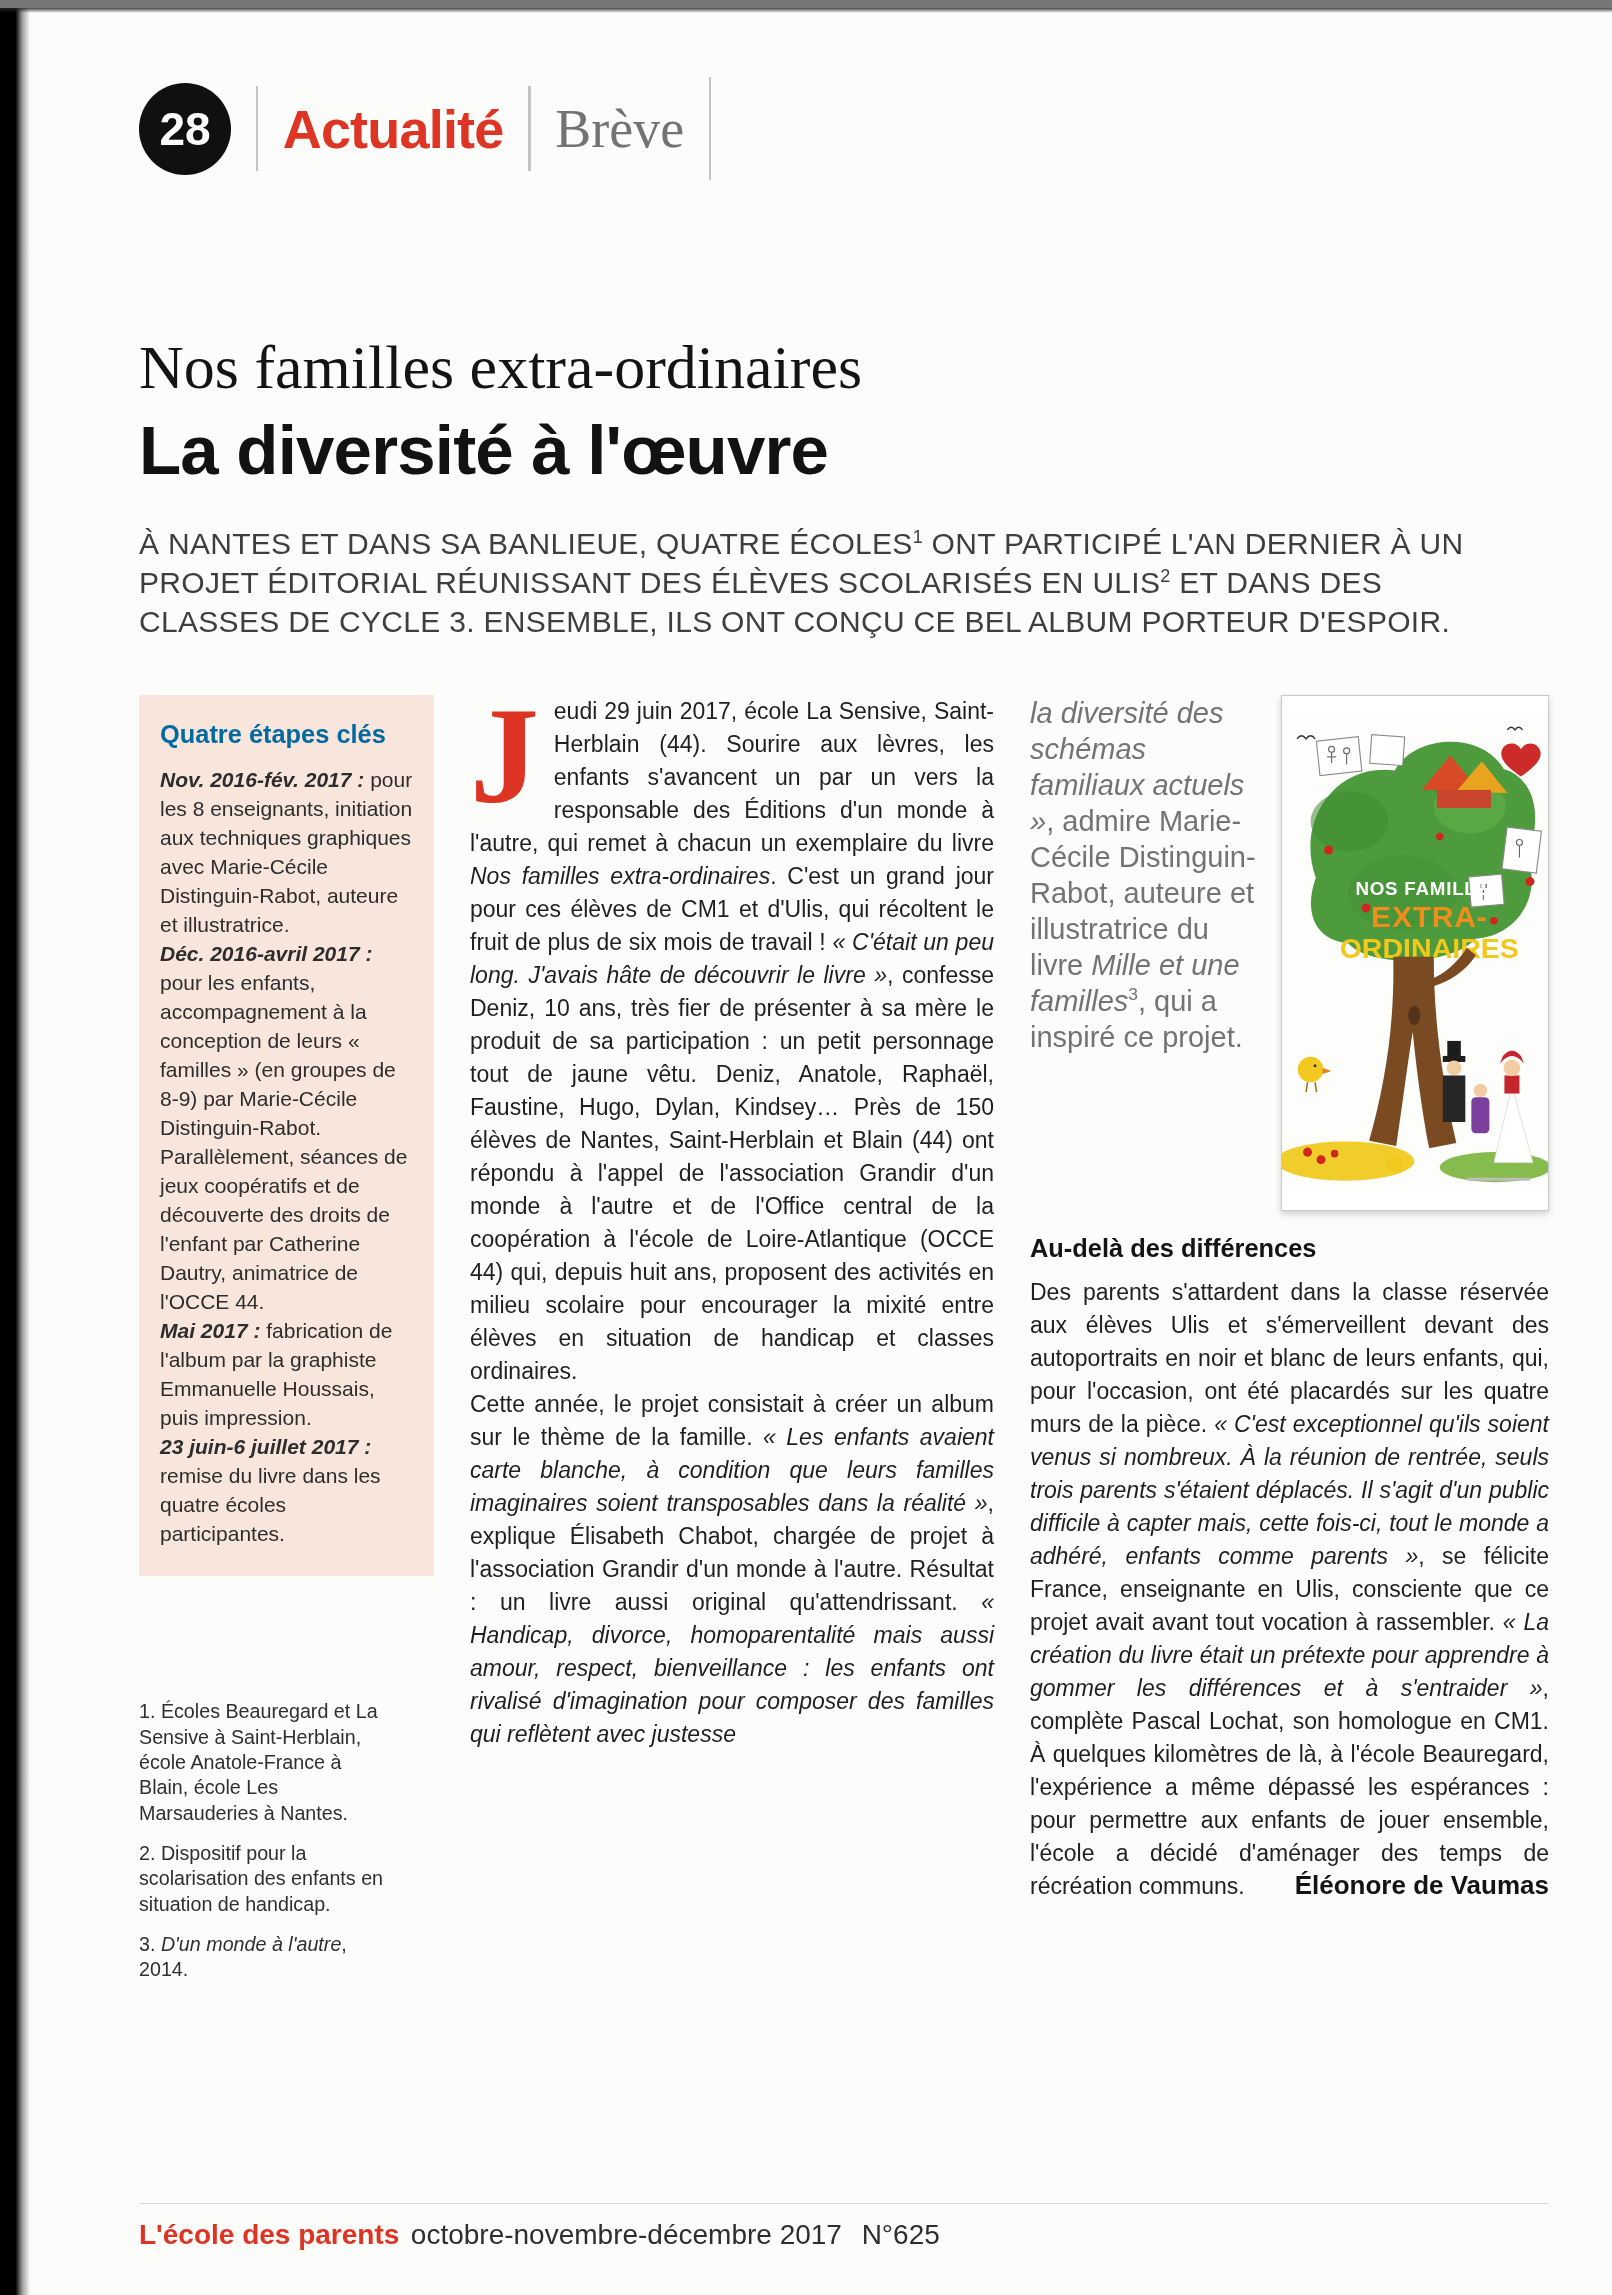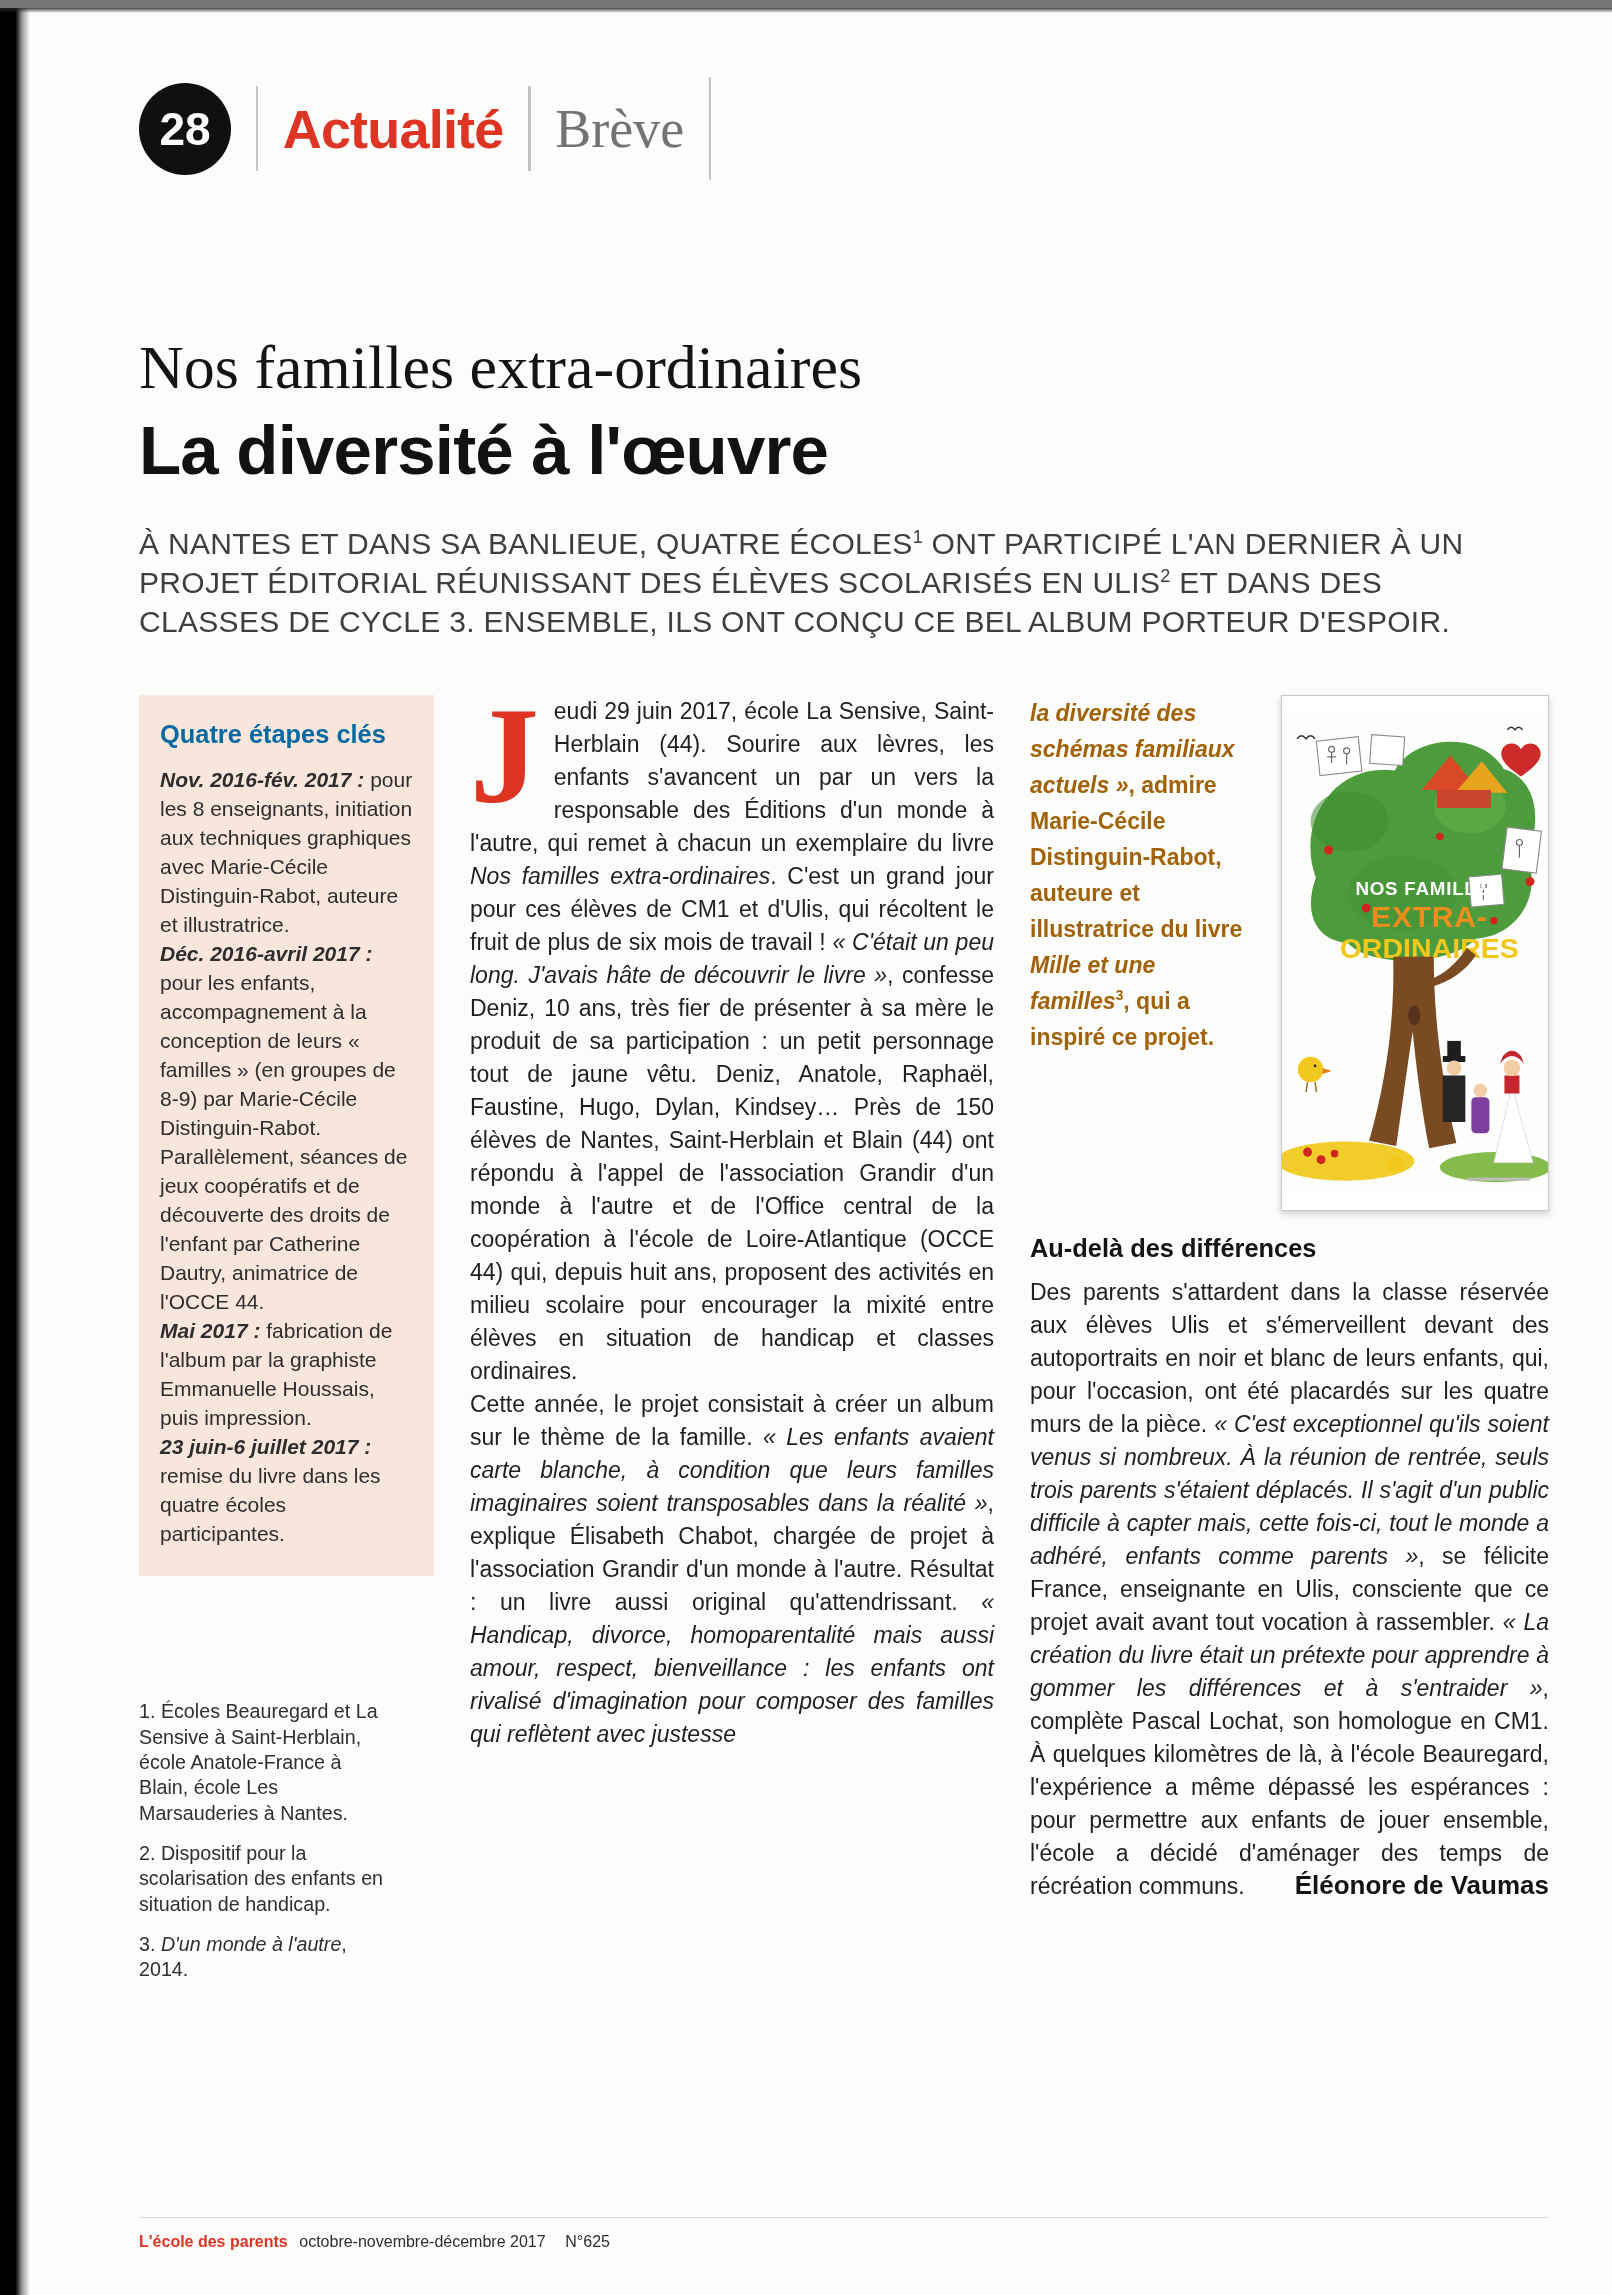--- a/index.html
+++ b/index.html
@@ -80,37 +80,37 @@
   .dropcap {
     float:left;
     font-family:"Liberation Serif", serif;
     font-weight:bold; color:#de3423;
     font-size:138px; line-height:97px;
     height:100px; padding:11.5px 14.8px 0 0;
   }
 
   
   .right-top { display:flex; gap:21px; }
-  .right-intro { flex:1; font-size:23px; line-height:36px; color:#a16207;font-weight:bold; }
+  .right-intro { flex:1; font-size:29px; line-height:36px; color:#737373; }
   .book-cover {
     width:268px; height:516px; flex:none;
     border:0.8px solid #c9c9c9; background:#fff;
     box-shadow:0 2.5px 6.6px rgba(0,0,0,.18);
   }
   .book-svg { display:block; width:100%; height:100%; }
   .subhead { margin-top:23px; font-size:25.4px; font-weight:bold; color:#141414; }
   .col-right .body-p { margin-top:13px; }
   .byline { text-align:right; font-weight:bold; font-size:26px; margin-top:-33px; color:#141414; }
 
   
   .footer {
     position:absolute; left:139px; right:64px; bottom:52px;
     border-top:1.6px solid #d8d8d8; padding-top:14.8px;
     display:flex; align-items:baseline; gap:11.5px;
-    font-size:16px; color:#2e2e2e;
+    font-size:28px; color:#2e2e2e;
   }
   .footer .brand { color:#de3423; font-weight:bold; }
   .footer .issue-number { margin-left:8.2px; }
 </style>
 </head>
 <body>
 
 <div class="page">
   <div class="scan-edge-left"></div>
   <div class="scan-edge-top"></div>

